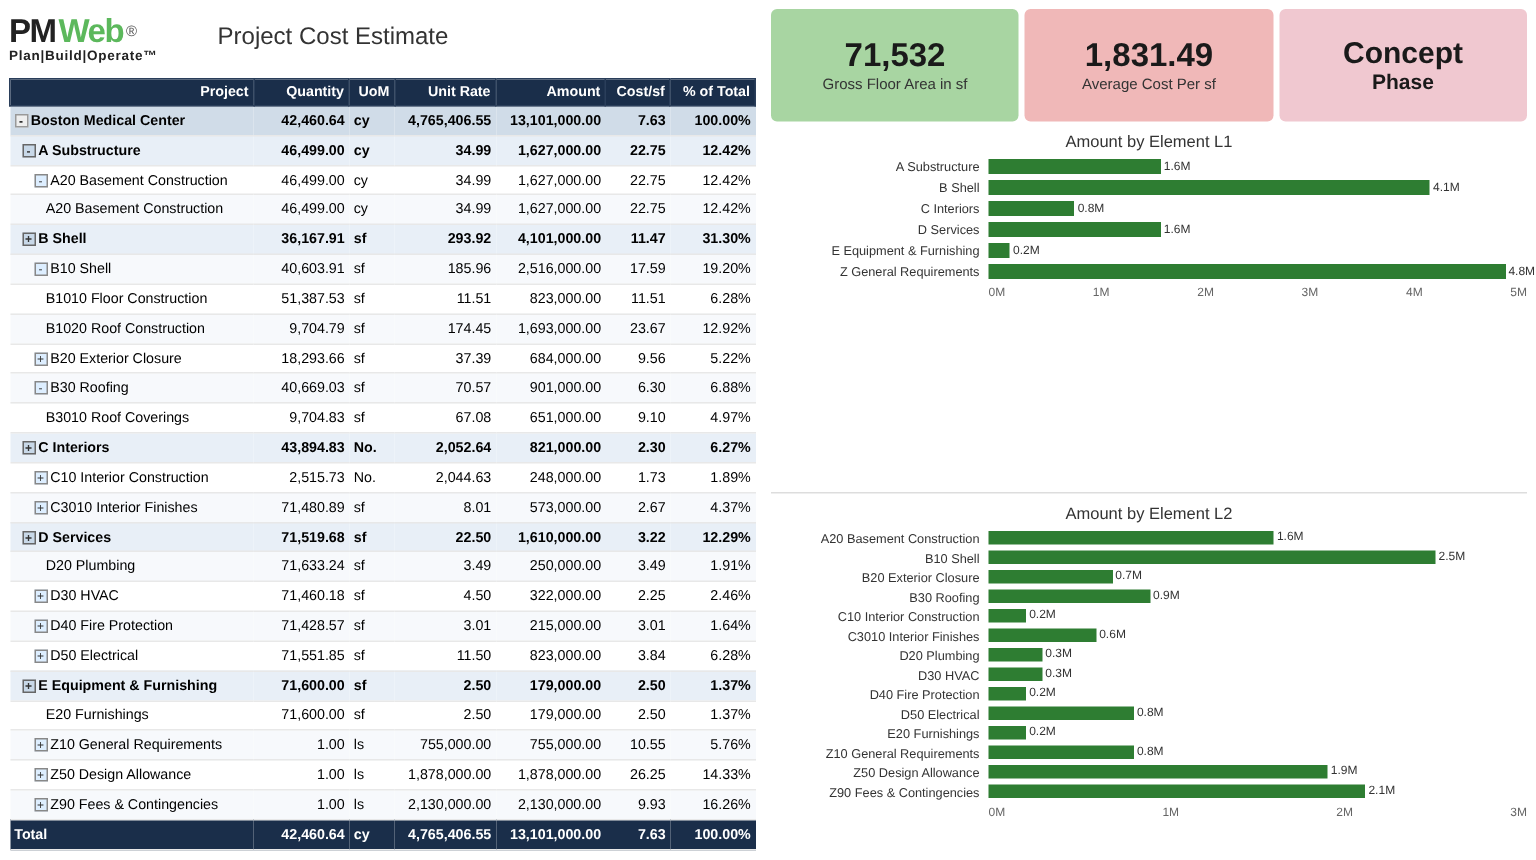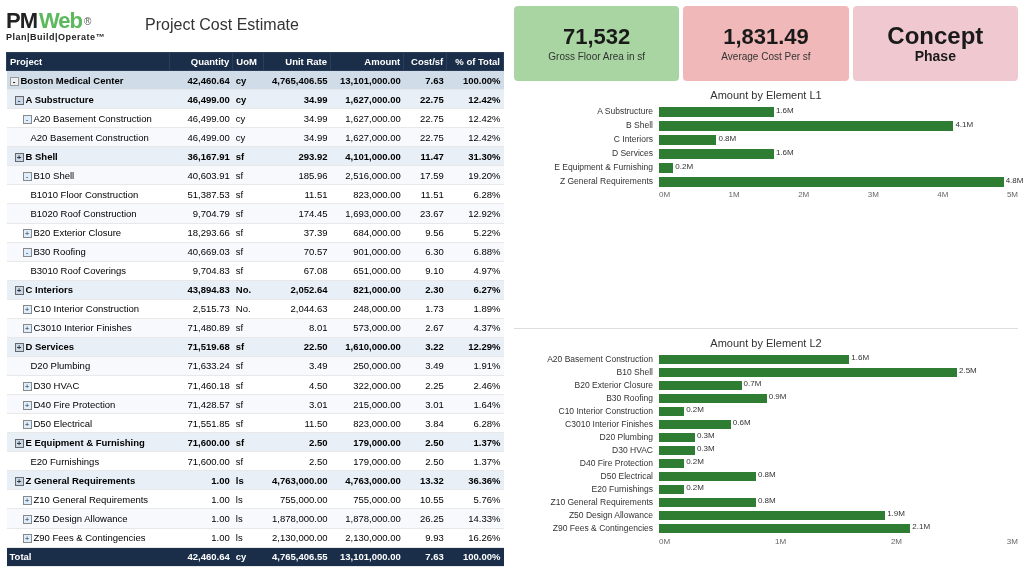--- a/index.html
+++ b/index.html
@@ -16,21 +16,21 @@
     .logo-web { font-size: 22px; font-weight: bold; color: #5cb85c; letter-spacing: -1px; }
     .logo-registered { font-size: 10px; color: #555; vertical-align: super; }
     .logo-subtitle { font-size: 9px; color: #444; margin-top: -2px; letter-spacing: 0.5px; }
     .logo-subtitle span { color: #5cb85c; font-weight: bold; }
 
     .project-title { text-align: center; font-size: 16px; font-weight: normal; color: #333; margin-bottom: 6px; flex: none; margin-left: 60px; }
 
     
     .cost-table { width: 100%; border-collapse: collapse; font-size: 9.5px; flex: 1; overflow: hidden; }
     .cost-table thead tr { background: #1a2e4a; color: #fff; }
-    .cost-table thead th { padding: 3px 3px; text-align: left; font-weight: bold; border: 1px solid #2a3e5a; white-space: nowrap; }
+    .cost-table thead th { padding: 3px 3px; text-align: right; font-weight: bold; border: 1px solid #2a3e5a; white-space: nowrap; }
     .cost-table thead th.right { text-align: right; }
 
     .cost-table tbody tr { border-bottom: 1px solid #e8e8e8; }
     .cost-table tbody tr:nth-child(even) { background: #f7f9fc; }
     .cost-table tbody tr.level1 { background: #d0dce8; font-weight: bold; }
     .cost-table tbody tr.level2 { background: #e8eff7; font-weight: bold; }
     .cost-table tbody tr.total-row { background: #1a2e4a; color: #fff; font-weight: bold; }
 
     .cost-table td { padding: 2px 3px; white-space: nowrap; }
     .cost-table td.right { text-align: right; }
@@ -42,21 +42,21 @@
     .right-panel { flex: 1; display: flex; flex-direction: column; padding: 6px 6px 6px 4px; }
 
     
     .stats-row { display: flex; gap: 4px; margin-bottom: 8px; height: 75px; }
     .stat-box { flex: 1; display: flex; flex-direction: column; align-items: center; justify-content: center; border-radius: 4px; padding: 6px; }
     .stat-box.green { background: #a8d5a2; }
     .stat-box.pink { background: #f0b8b8; }
     .stat-box.pink2 { background: #f0c8d0; }
     .stat-value { font-size: 22px; font-weight: bold; color: #1a1a1a; line-height: 1.1; }
     .stat-label { font-size: 10px; color: #333; text-align: center; margin-top: 2px; }
-    .stat-title { font-size: 24px; font-weight: bold; color: #1a1a1a; line-height: 1; }
+    .stat-title { font-size: 20px; font-weight: bold; color: #1a1a1a; line-height: 1; }
     .stat-subtitle { font-size: 14px; font-weight: bold; color: #1a1a1a; }
 
     
     .charts-area { flex: 1; display: flex; flex-direction: column; gap: 4px; }
     .chart-section { flex: 1; }
     .chart-title { text-align: center; font-size: 11px; color: #333; margin-bottom: 4px; font-weight: normal; }
     .bar-row { display: flex; align-items: center; margin-bottom: 2px; }
     .bar-label { width: 145px; min-width: 145px; text-align: right; padding-right: 6px; font-size: 8.5px; color: #333; }
     .bar-area { flex: 1; position: relative; height: 12px; }
     .bar-fill { height: 10px; background: #2e7d32; display: inline-block; vertical-align: middle; }
@@ -280,29 +280,20 @@
           </tr>
           <tr class="">
             <td class="indent3">E20 Furnishings</td>
             <td class="right">71,600.00</td>
             <td>sf</td>
             <td class="right">2.50</td>
             <td class="right">179,000.00</td>
             <td class="right">2.50</td>
             <td class="right">1.37%</td>
           </tr>
-          <tr class="level2">
-            <td class="indent1"><span style="display:inline-block;width:9px;height:9px;border:1px solid #666;text-align:center;line-height:8px;font-size:8px;margin-right:2px;background:#c8d8e8;color:#333;">+</span>Z General Requirements</td>
-            <td class="right">1.00</td>
-            <td>ls</td>
-            <td class="right">4,763,000.00</td>
-            <td class="right">4,763,000.00</td>
-            <td class="right">13.32</td>
-            <td class="right">36.36%</td>
-          </tr>
           <tr class="">
             <td class="indent2"><span style="display:inline-block;width:9px;height:9px;border:1px solid #888;text-align:center;line-height:8px;font-size:8px;margin-right:2px;background:#ddeeff;color:#333;">+</span>Z10 General Requirements</td>
             <td class="right">1.00</td>
             <td>ls</td>
             <td class="right">755,000.00</td>
             <td class="right">755,000.00</td>
             <td class="right">10.55</td>
             <td class="right">5.76%</td>
           </tr>
           <tr class="">

